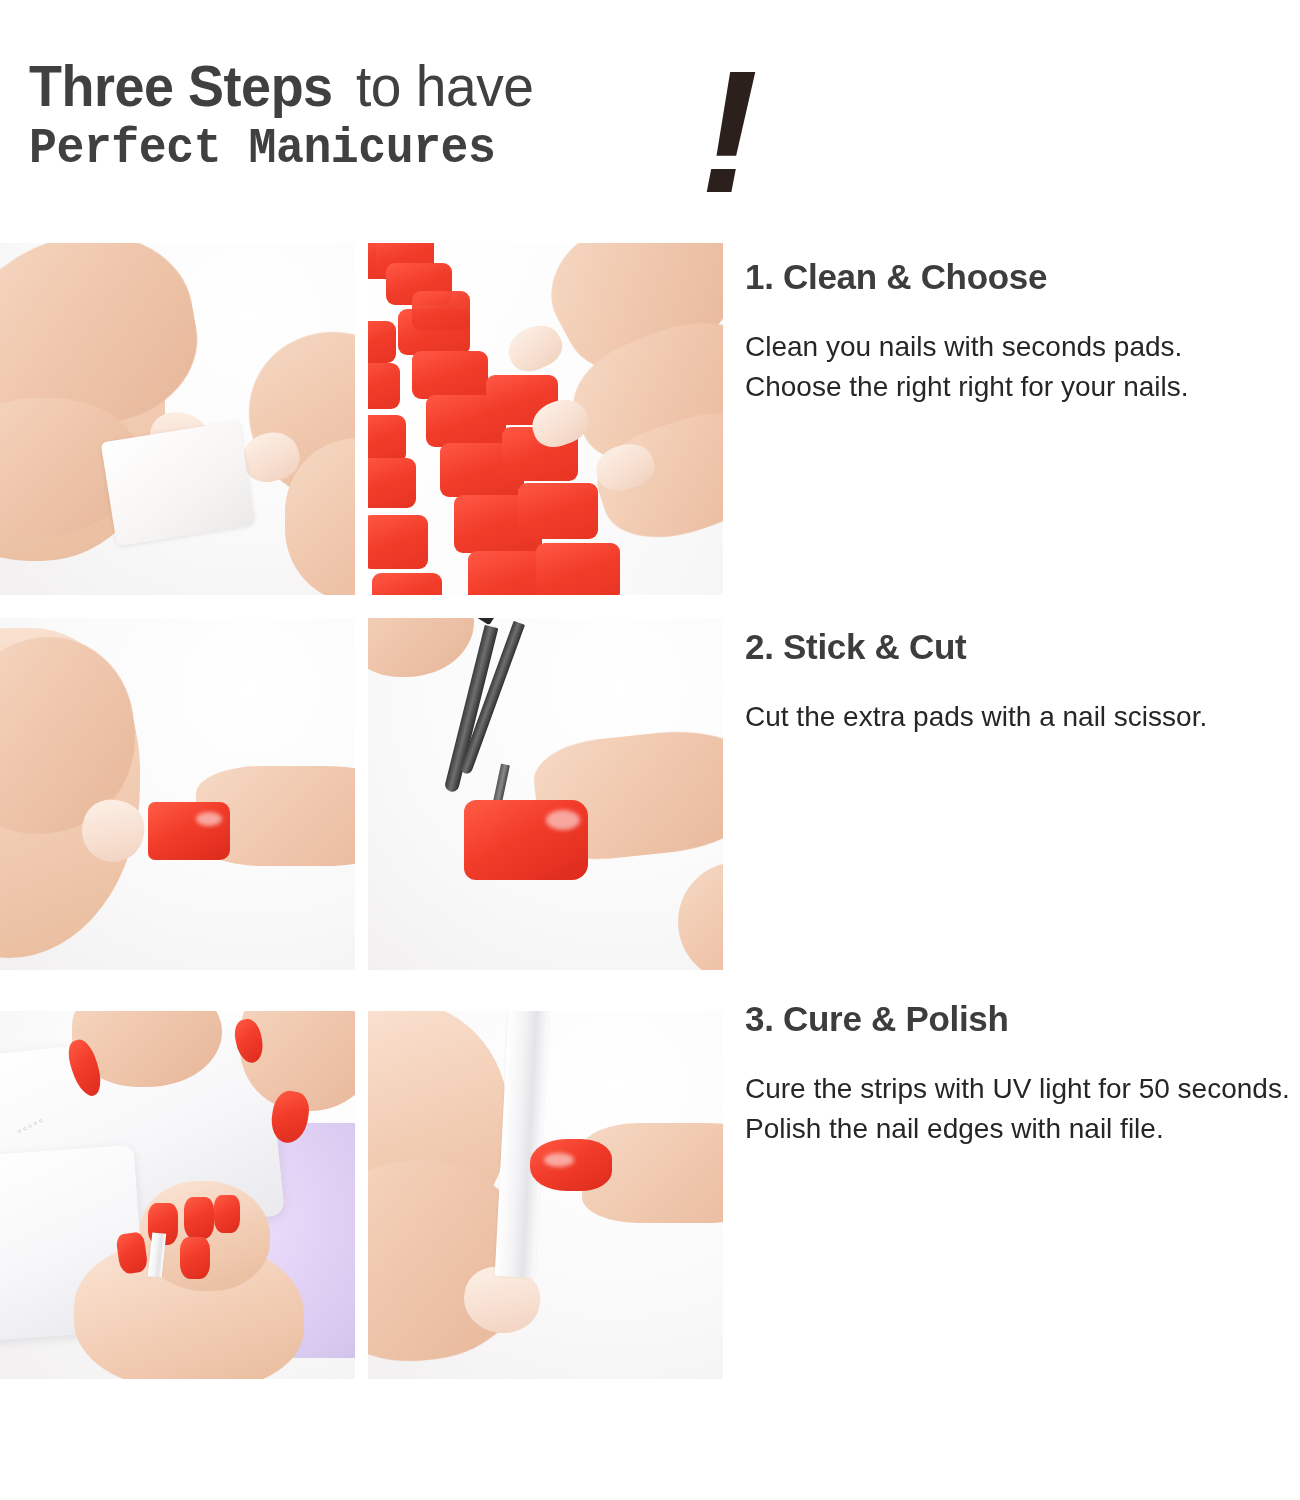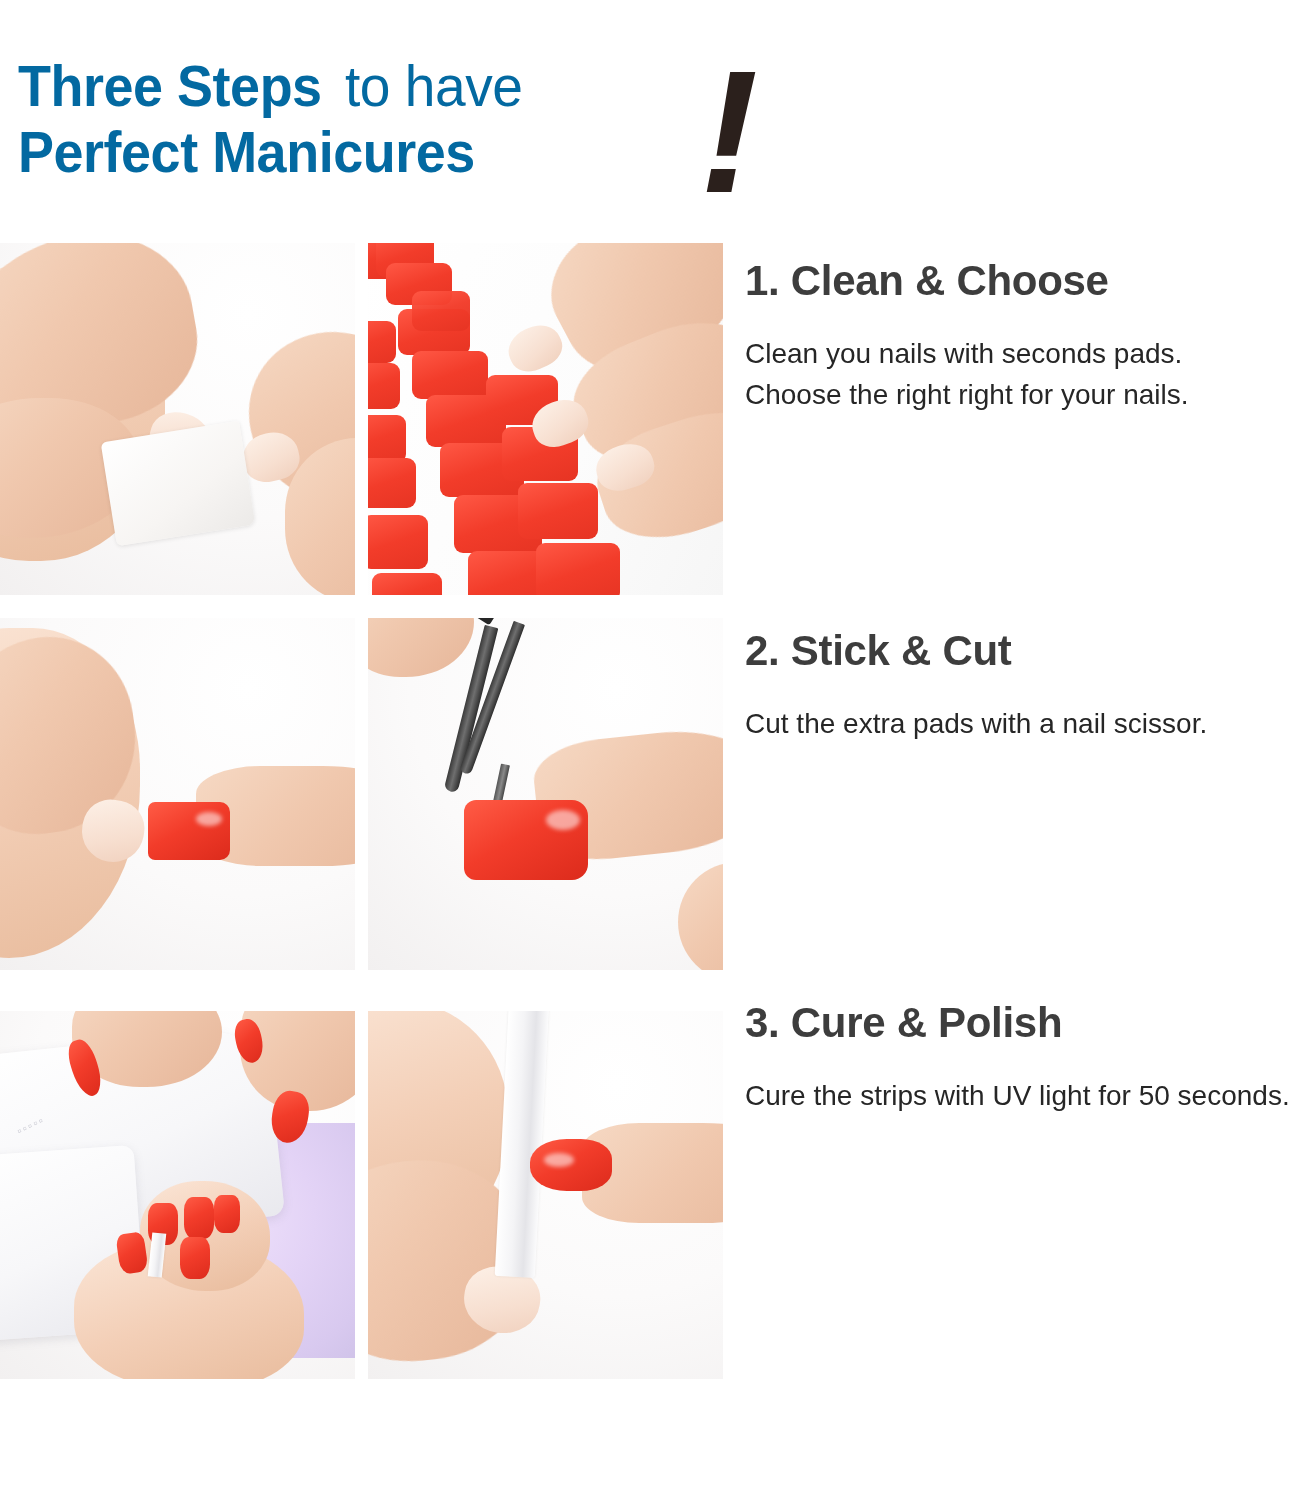--- a/index.html
+++ b/index.html
@@ -17,27 +17,28 @@
 
   
   .title-block {
     position: absolute;
     left: 18px;
     top: 58px;
     width: 800px;
     height: 160px;
   }
   .title-line {
-    color: #0369a1;
+    color: #404040;
     font-family: "Liberation Sans", sans-serif;
     line-height: 0.98;
     white-space: nowrap;
+    margin-left: 11px;
   }
   .title-line1 { font-size: 58px; }
-  .title-line2 { font-size: 58px; margin-top: 9px; }
+  .title-line2 { font-size: 50px; margin-top: 9px; font-family: Liberation Mono, monospace; }
   .t-strong {
     font-weight: bold;
     letter-spacing: -0.5px;
     transform: scaleX(0.93);
     transform-origin: left center;
     display: inline-block;
   }
   .t-light {
     font-weight: normal;
     letter-spacing: -0.5px;
@@ -174,21 +175,21 @@
     top: 243px;
     width: 555px;
   }
   .step { position: absolute; left: 0; width: 555px; }
   .s1 { top: 15px; }
   .s2 { top: 385px; }
   .s3 { top: 757px; }
 
   .step-head {
     color: #3d3d3d;
-    font-size: 42px;
+    font-size: 35px;
     font-weight: bold;
     letter-spacing: -0.3px;
     margin: 0 0 30px 0;
     line-height: 1.1;
     font-family: "Liberation Sans", sans-serif;
   }
   .step-body {
     color: #262626;
     font-size: 28px;
     line-height: 1.44;
@@ -346,16 +347,17 @@
     <h2 class="step-head">2. Stick &amp; Cut</h2>
     <div class="step-body">
       <p>Cut the extra pads with a nail scissor.</p>
     </div>
   </div>
 
   <div class="step s3">
     <h2 class="step-head">3. Cure &amp; Polish</h2>
     <div class="step-body">
       <p>Cure the strips with UV light for 50 seconds.</p>
+      <p>Polish the nail edges with nail file.</p>
     </div>
   </div>
 
 </div>
 
 </body></html>

